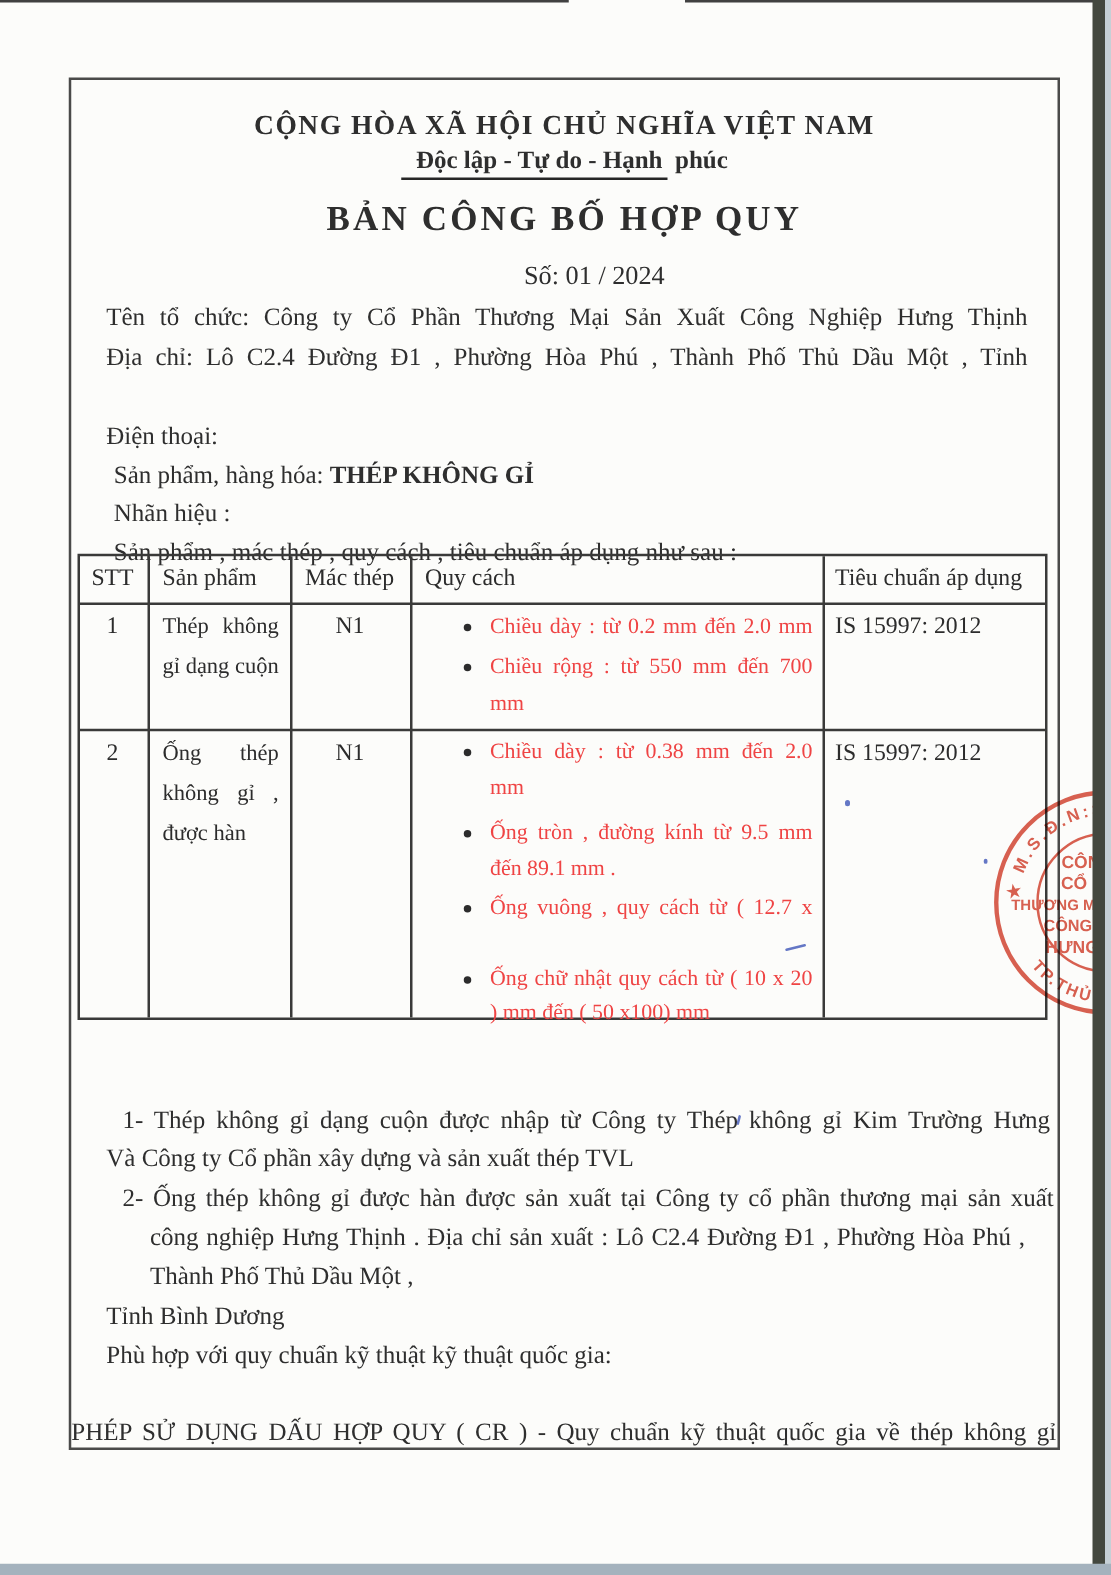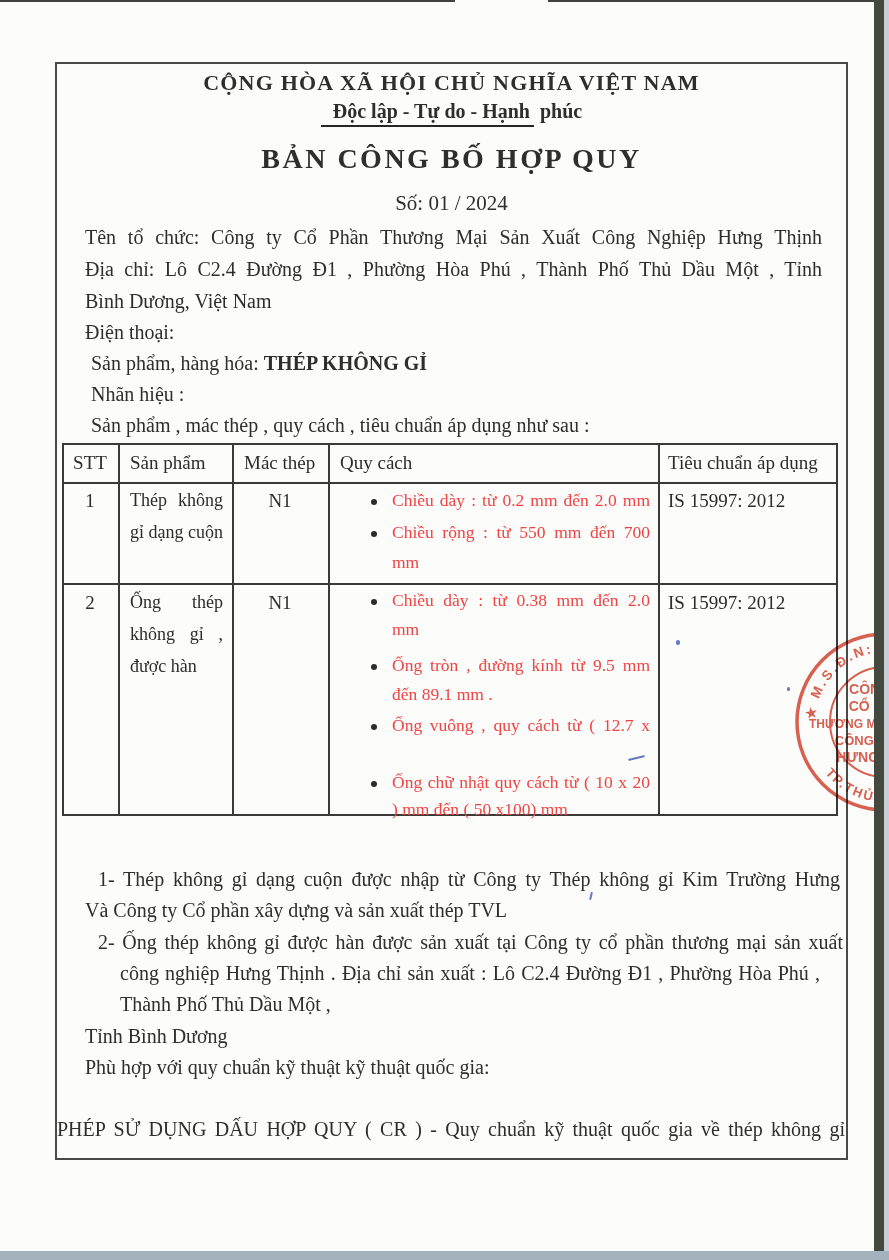--- a/index.html
+++ b/index.html
@@ -1,21 +1,21 @@
 <!DOCTYPE html>
 <html><head>
 <meta charset="utf-8">
 <style>
   html,body{margin:0;padding:0;}
   .sheet{
     position:relative; width:889px; height:1260px;
     background:#fcfcfa; overflow:hidden;
     font-family:"Liberation Serif", serif; color:#2e2e2e;
   }
-  .tline{position:absolute; font-size:20px; line-height:26px; white-space:pre; color:#2e2e2e;}
+  .tline{position:absolute; font-size:20px; line-height:26px; white-space:pre; color:#2e2e2e;margin-top:17px;}
   .stretch{white-space:normal; text-align:justify; text-align-last:justify; word-spacing:1px;}
   .center{text-align:center;}
   .bold{font-weight:bold;}
   .frame{
     position:absolute; left:55px; top:62px; width:793px; height:1098px;
     border:2px solid #4a4a49; box-sizing:border-box;
   }
   
   .tbl{position:absolute; left:62px; top:443px; width:776px; height:373px;
        border:2px solid #3a3a39; box-sizing:border-box;}
@@ -42,25 +42,24 @@
 
 <div class="sheet">
 
   <div class="frame"></div>
 
   <div class="tline bold center" style="left:55px; top:70px; width:793px; font-size:22px; letter-spacing:1.2px;">CỘNG HÒA XÃ HỘI CHỦ NGHĨA VIỆT NAM</div>
 
   <div class="tline bold center" style="left:55px; top:146px; width:793px; font-size:28px; letter-spacing:2.5px;">BẢN CÔNG BỐ HỢP QUY</div>
 
   <div class="tline bold center" style="left:55px; top:98px; width:793px; font-size:20px;"><span class="underlined">Độc lập - Tự do - Hạnh</span><span class="motto-tail">phúc</span></div>
-  <div class="tline center" style="left:55px; top:190px; width:793px; font-size:21px;">Số: 01 / 2024</div>
+  <div class="tline center" style="left:55px; top:190px; width:793px; font-size:21px;padding-left:24px;">Số: 01 / 2024</div>
 
   <div class="tline stretch" style="left:85px; top:224px; width:737px;">Tên tổ chức: Công ty Cổ Phần Thương Mại Sản Xuất Công Nghiệp Hưng Thịnh</div>
   <div class="tline stretch" style="left:85px; top:256px; width:737px;">Địa chỉ: Lô C2.4 Đường Đ1 , Phường Hòa Phú , Thành Phố Thủ Dầu Một , Tỉnh</div>
-  <div class="tline" style="left:85px; top:288px;">Bình Dương, Việt Nam</div>
   <div class="tline" style="left:85px; top:319px;">Điện thoại:</div>
   <div class="tline" style="left:91px; top:350px;"><span>Sản phẩm, hàng hóa: </span><span class="bold">THÉP KHÔNG GỈ</span></div>
   <div class="tline" style="left:91px; top:381px;">Nhãn hiệu :</div>
   <div class="tline" style="left:91px; top:412px;">Sản phẩm , mác thép , quy cách , tiêu chuẩn áp dụng như sau :</div>
 
   <div class="tbl">
     <div class="vline" style="left:54px;"></div>
     <div class="vline" style="left:168px;"></div>
     <div class="vline" style="left:264px;"></div>
     <div class="vline" style="left:594px;"></div>

